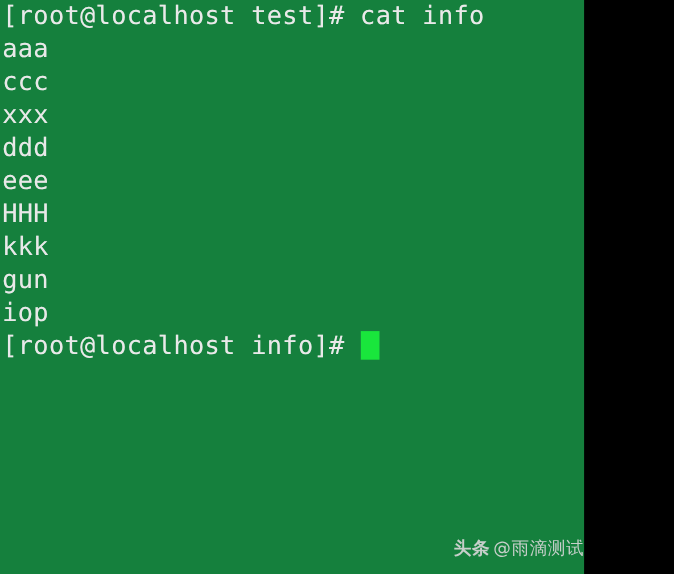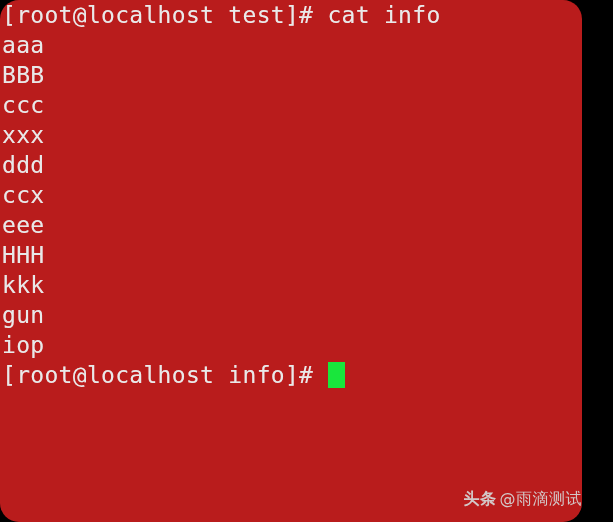--- a/index.html
+++ b/index.html
@@ -8,26 +8,25 @@
     background: #000000;
   }
   body {
     width: 613px;
     height: 522px;
     overflow: hidden;
     font-family: "DejaVu Sans Mono", "Liberation Mono", monospace;
   }
   #terminal {
     position: relative;
-    width: 582px;
+    width: 531px;
     height: 522px;
-    background: #b91c1c;
+    background: #15803d;
     box-sizing: border-box;
     padding: 2px 0 0 1px;
-    border-radius: 19px;
   }
   .screen {
     position: absolute;
     top: 0;
     left: 0;
     width: 613px;
     height: 522px;
   }
   .line {
     height: 30px;
@@ -73,25 +72,23 @@
 </style>
 </head>
 <body>
 
 <div id="terminal">
   <div class="screen">
 
     <div class="line prompt-line">[root@localhost test]# cat info</div>
 
     <div class="line">aaa</div>
-    <div class="line">BBB</div>
     <div class="line">ccc</div>
     <div class="line">xxx</div>
     <div class="line">ddd</div>
-    <div class="line">ccx</div>
     <div class="line">eee</div>
     <div class="line">HHH</div>
     <div class="line">kkk</div>
     <div class="line">gun</div>
     <div class="line">iop</div>
 
     <div class="line prompt-line cursor-row"><span>[root@localhost info]# </span><span class="cursor"></span></div>
 
   </div>
 

